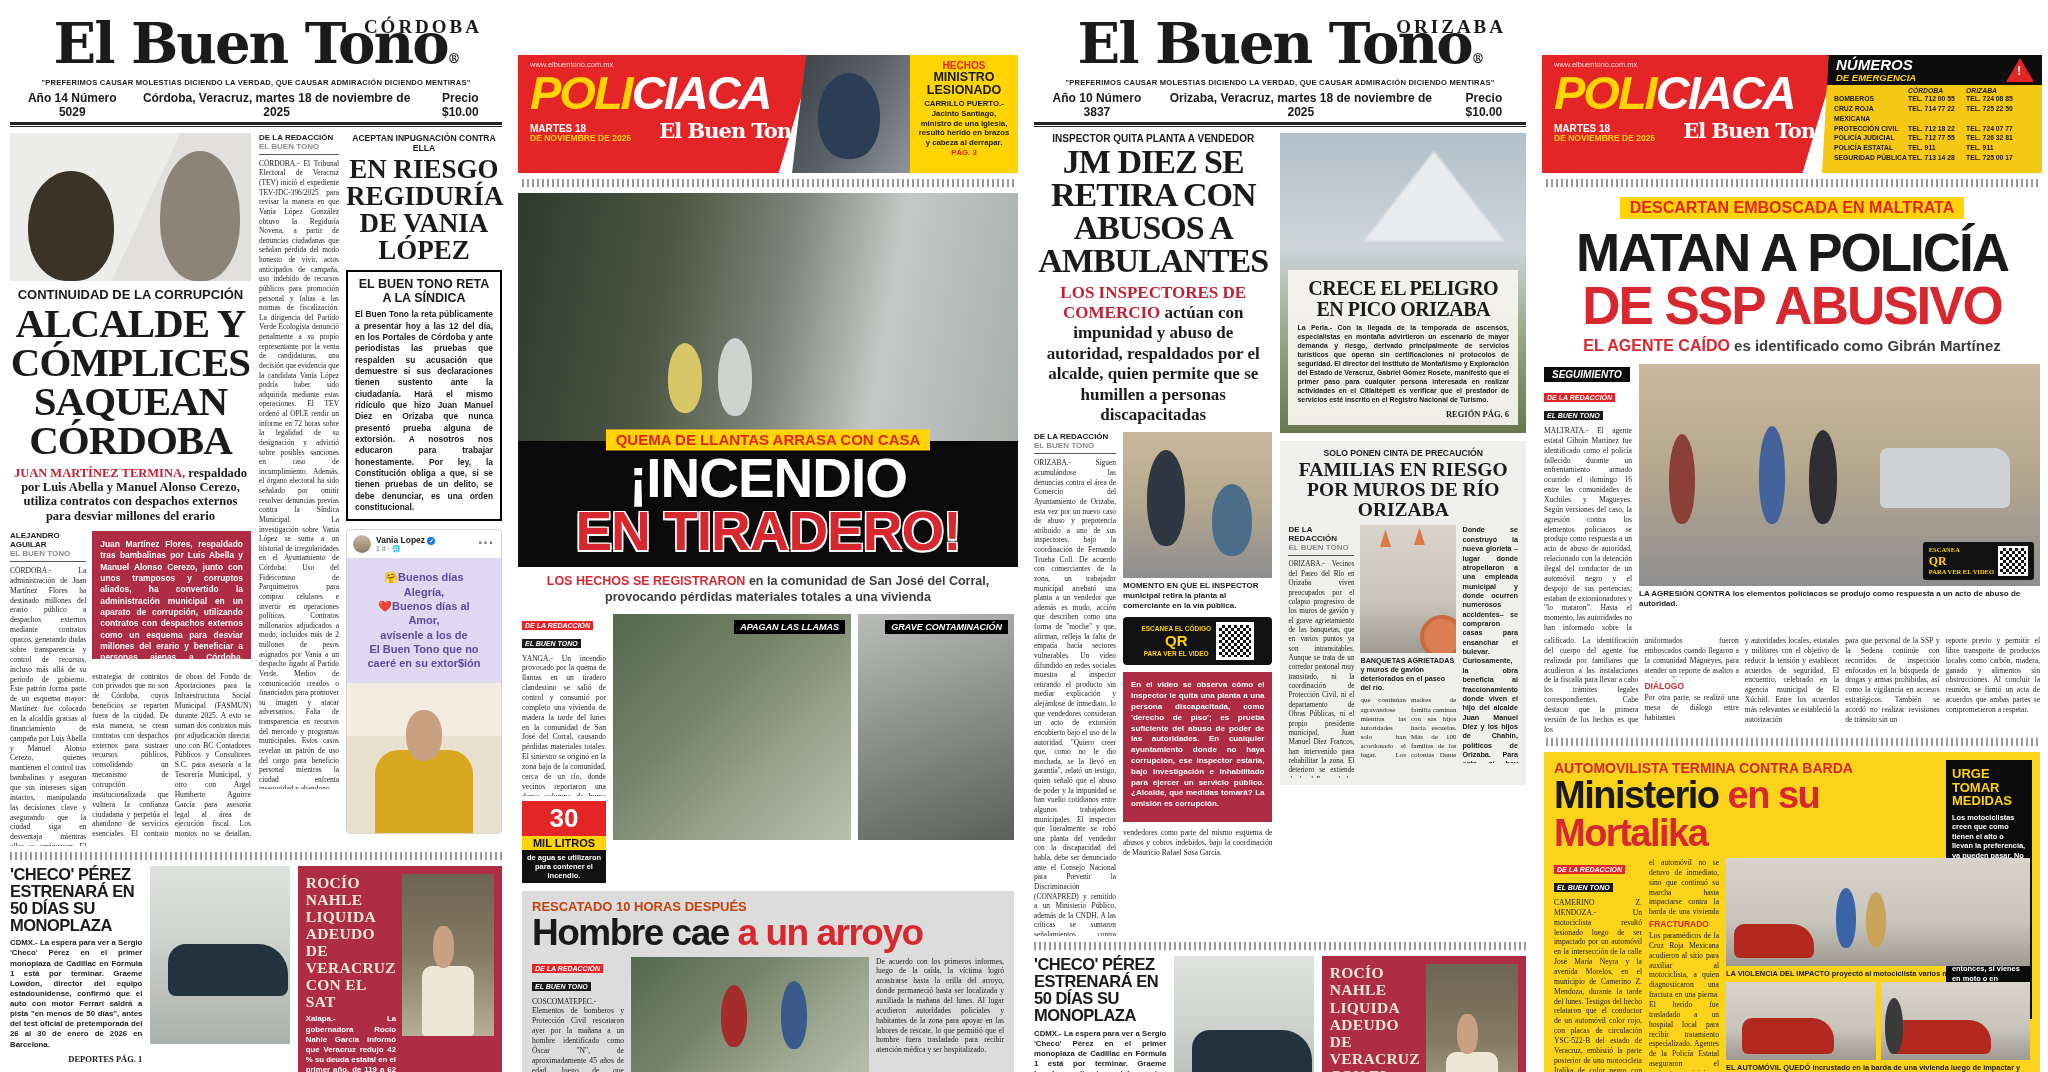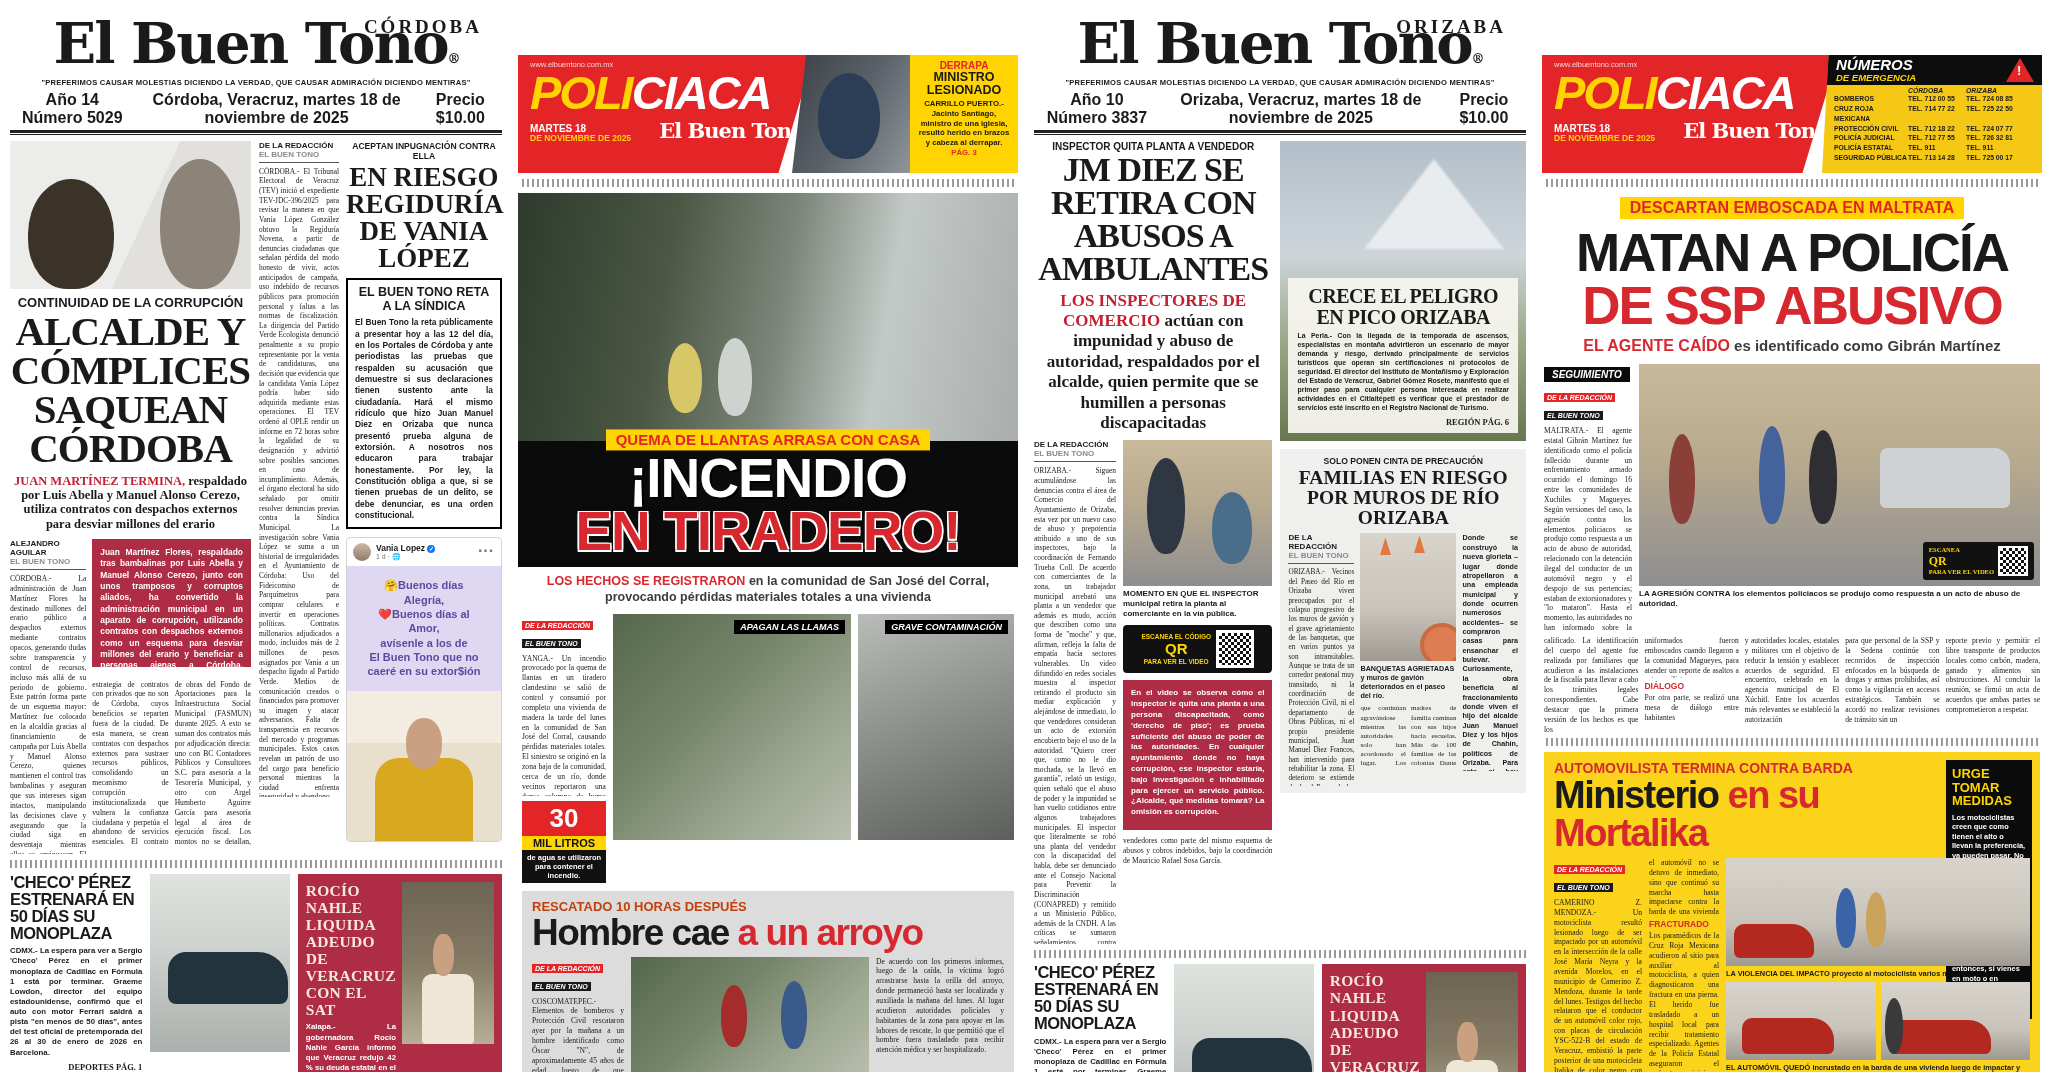--- a/index.html
+++ b/index.html
@@ -7,21 +7,21 @@
   body { width:2048px; height:1072px; position:relative; font-family:"Liberation Serif",serif; color:#1a1a1a; }
   .page { position:absolute; top:0; width:512px; height:1072px; background:#fff; overflow:hidden; }
   #pg1{left:0;} #pg2{left:512px;} #pg3{left:1024px;} #pg4{left:1536px;}
 
   
   .masthead { position:relative; text-align:center; padding-top:14px; }
   .mast-title { font-family:"DejaVu Serif",serif; font-weight:700; font-size:56px; line-height:1.05; letter-spacing:-2px; }
   .mast-reg { font-size:13px; vertical-align:baseline; }
   .mast-ed { position:absolute; top:16px; right:30px; font-family:"Liberation Serif",serif; font-weight:700; font-size:19px; letter-spacing:3px; }
   .slogan { font-family:"Liberation Sans",sans-serif; font-weight:700; font-size:7.6px; margin-top:5px; letter-spacing:.2px; }
-  .infobar { display:flex; justify-content:space-between; align-items:center; font-family:"Liberation Sans",sans-serif; font-weight:700; font-size:16px; padding:4px 14px 3px; }
+  .infobar { display:flex; justify-content:space-between; align-items:center; font-family:"Liberation Sans",sans-serif; font-weight:700; font-size:12px; padding:4px 14px 3px; }
   .rule2 { border-top:3px solid #222; border-bottom:1px solid #222; height:5px; margin:0 10px; }
 
   .kicker { font-family:"Liberation Sans",sans-serif; font-weight:700; text-align:center; }
   .serif-head { font-family:"Liberation Serif",serif; font-weight:700; text-align:center; letter-spacing:-1px; }
   .deck { font-family:"Liberation Serif",serif; font-weight:700; text-align:center; }
   .deck .r { color:#c32032; }
   .body-txt { font-size:7.6px; line-height:1.3; text-align:justify; overflow:hidden; }
   .byline-plain { font-family:"Liberation Sans",sans-serif; font-weight:700; font-size:8px; border-bottom:1px solid #555; padding-bottom:3px; margin-bottom:4px; }
   .byline-plain .org { color:#8a8a8a; display:block; font-weight:700; }
   .chip-wrap { margin-bottom:4px; }
@@ -257,21 +257,21 @@
       <div class="pol-title"><span class="y">POLI</span><span>CIACA</span></div>
       <div class="pol-bottom">
         <div class="pol-date"><span>MARTES 18</span><span class="y">DE NOVIEMBRE DE 2025</span></div>
         <div class="pol-logo">El Buen Tono</div>
       </div>
     </div>
     <div class="pol-side-photo">
       <div class="sil" style="left:26px;top:18px;width:62px;height:86px;background:#2b3e55;"></div>
     </div>
     <div class="side-yellow">
-      <div class="sy-k">DERRAPA</div>
+      <div class="sy-k">HECHOS</div>
       <div class="sy-t">MINISTRO LESIONADO</div>
       <div class="sy-b"><span>CARRILLO PUERTO.- Jacinto Santiago, ministro de una iglesia, resultó herido en brazos y cabeza al derrapar.</span> <span class="r">PÁG. 3</span></div>
     </div>
   </div>
   <div class="dash-strip"></div>
 
   <div class="photo ph-fire" style="height:248px; margin:0 6px;">
     <div class="sil" style="left:150px;top:150px;width:34px;height:70px;background:#d8c766;"></div>
     <div class="sil" style="left:200px;top:145px;width:34px;height:78px;background:#cfd3cf;"></div>
   </div>

